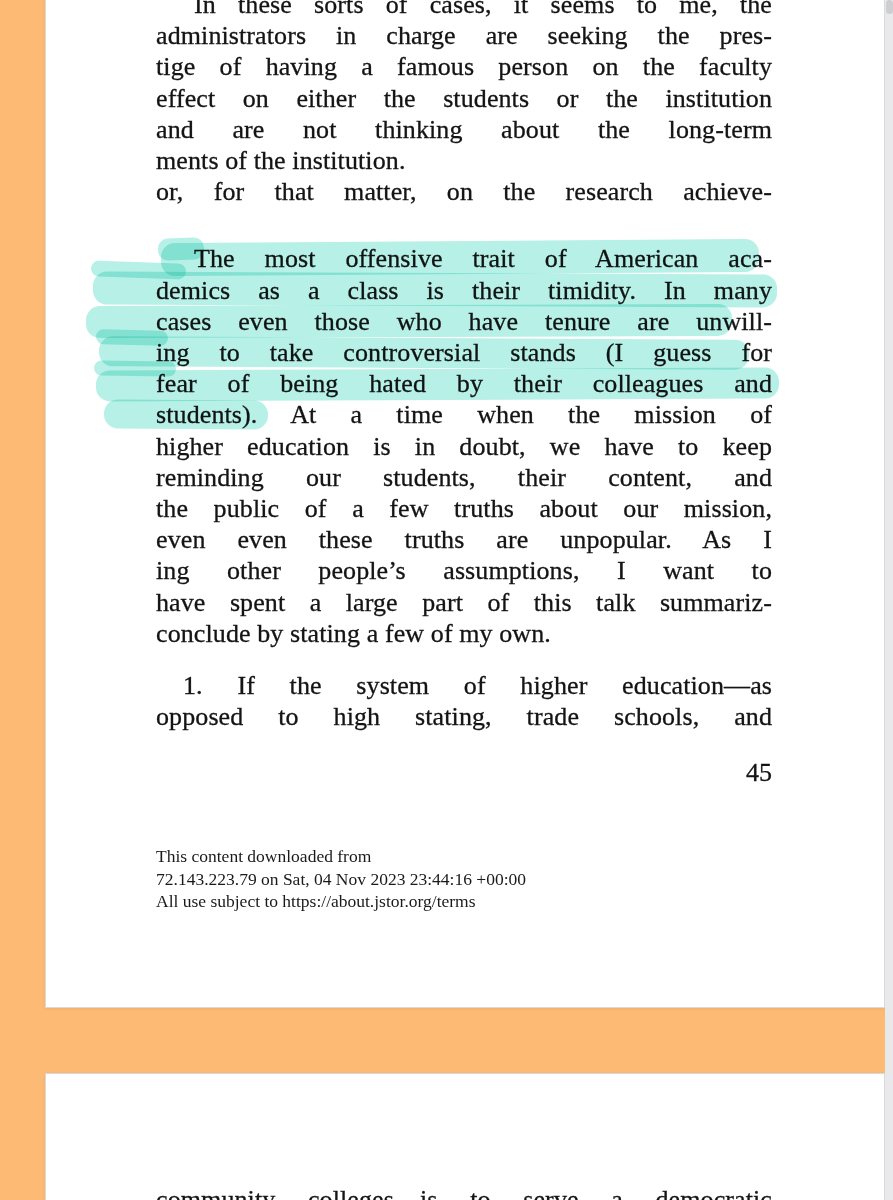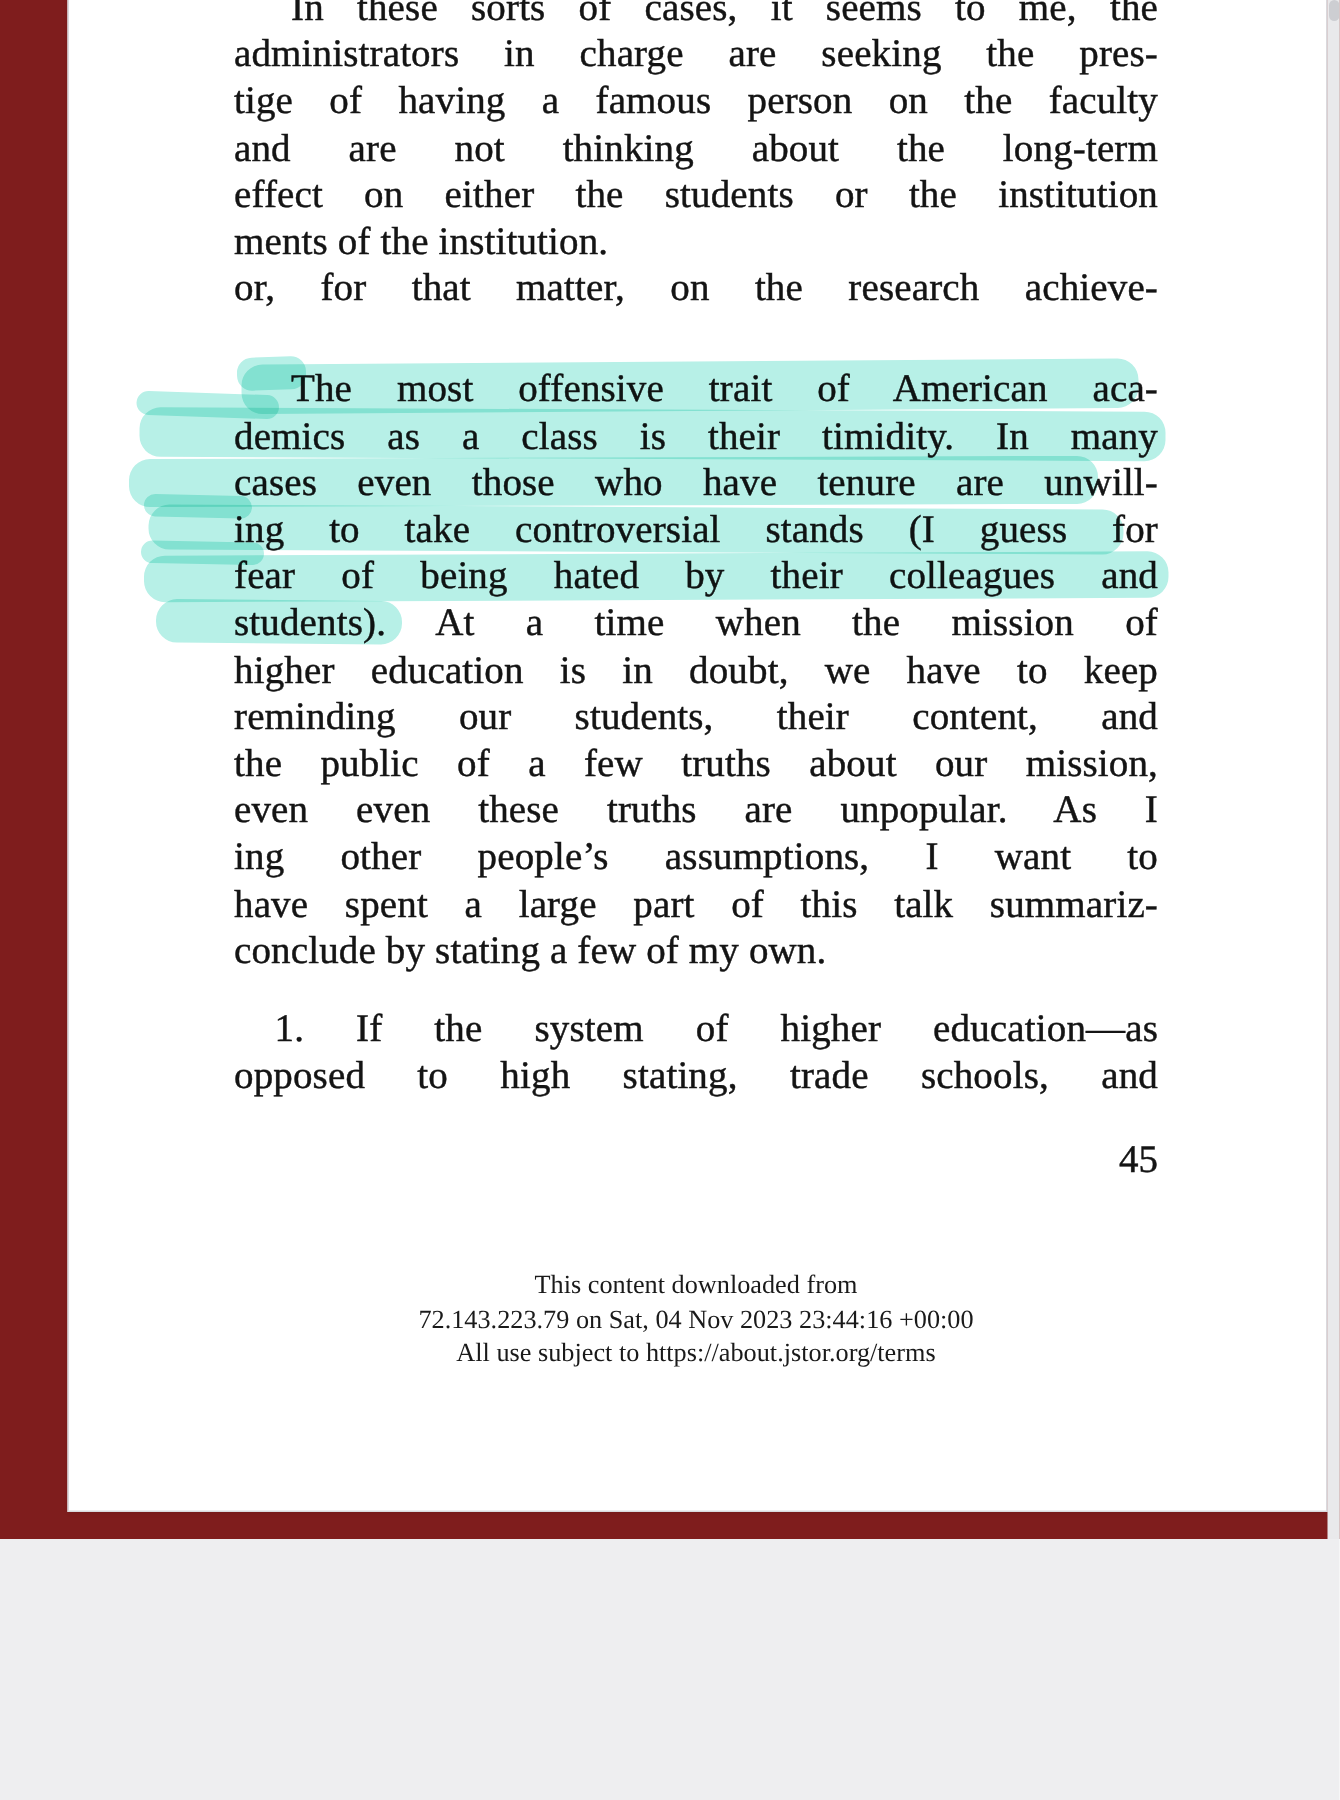--- a/index.html
+++ b/index.html
@@ -1,18 +1,18 @@
 <!DOCTYPE html>
 <html style="--hl: #b7f0e7;"><head>
 <meta charset="utf-8">
 <style>
   html,body{margin:0;padding:0;}
   body{width:893px;height:1200px;overflow:hidden;background:#eeeef0;
        font-family:"Liberation Serif","DejaVu Serif",serif;}
-  #app{position:relative;width:893px;height:1026px;overflow:hidden;background:#7f1d1d;}
+  #app{position:relative;width:893px;height:1200px;overflow:hidden;background:#fdba74;}
 
   .page{position:absolute;background:#ffffff;border:1px solid #d9d9dd;
         box-shadow:0 1px 3px rgba(0,0,0,0.07);}
   .page1{left:45px;top:-312px;width:838px;height:1318px;}
   .page2{left:45px;top:1073px;width:838px;height:420px;}
 
   .col{position:absolute;left:110px;top:300px;width:616px;color:#141414;}
   .col2{position:absolute;left:110px;top:110px;width:616px;color:#141414;}
 
   .ln{font-size:26px;line-height:31.2px;letter-spacing:0.1px;
@@ -22,21 +22,21 @@
   .ind{padding-left:38px;}
   .ind2{padding-left:27px;}
 
   .para2{margin-top:36px;}
   .para3{margin-top:21px;}
 
   .pagenum{margin-top:25px;font-size:26px;line-height:31px;text-align:right;
            -webkit-text-stroke:0.3px #141414;}
 
   .footer{margin-top:57px;}
-  .fln{font-size:17.5px;line-height:22.5px;text-align:center;color:#1a1a1a;}
+  .fln{font-size:17.5px;line-height:22.5px;text-align:left;color:#1a1a1a;}
 
   
   .hl{position:absolute;background:var(--hl,#b7f0e7);mix-blend-mode:multiply;
       border-radius:14px;}
   .hl1 {left:115px;top:552px;width:598px;height:33px;transform:rotate(-0.4deg);}
   .hl1b{left:112px;top:549px;width:46px;height:22px;transform:rotate(-2deg);border-radius:10px;}
   .hl2 {left:47px; top:584px;width:684px;height:33px;transform:rotate(0.25deg);}
   .hl2b{left:45px; top:573px;width:95px; height:16px;transform:rotate(2deg);border-radius:8px;}
   .hl3 {left:40px; top:616px;width:646px;height:32px;transform:rotate(-0.2deg);}
   .hl4 {left:53px; top:649px;width:650px;height:30px;transform:rotate(0.3deg);}
@@ -54,22 +54,22 @@
 
 <div id="app">
 
   <div class="page page1">
     <div class="col">
 
       <div class="para">
         <div class="ln ind">In these sorts of cases, it seems to me, the</div>
         <div class="ln">administrators in charge are seeking the pres-</div>
         <div class="ln">tige of having a famous person on the faculty</div>
+        <div class="ln">effect on either the students or the institution</div>
         <div class="ln">and are not thinking about the long-term</div>
-        <div class="ln">effect on either the students or the institution</div>
         <div class="ln last">ments of the institution.</div>
         <div class="ln">or, for that matter, on the research achieve-</div>
       </div>
 
       <div class="para para2">
         <div class="ln ind">The most offensive trait of American aca-</div>
         <div class="ln">demics as a class is their timidity. In many</div>
         <div class="ln">cases even those who have tenure are unwill-</div>
         <div class="ln">ing to take controversial stands (I guess for</div>
         <div class="ln">fear of being hated by their colleagues and</div>

